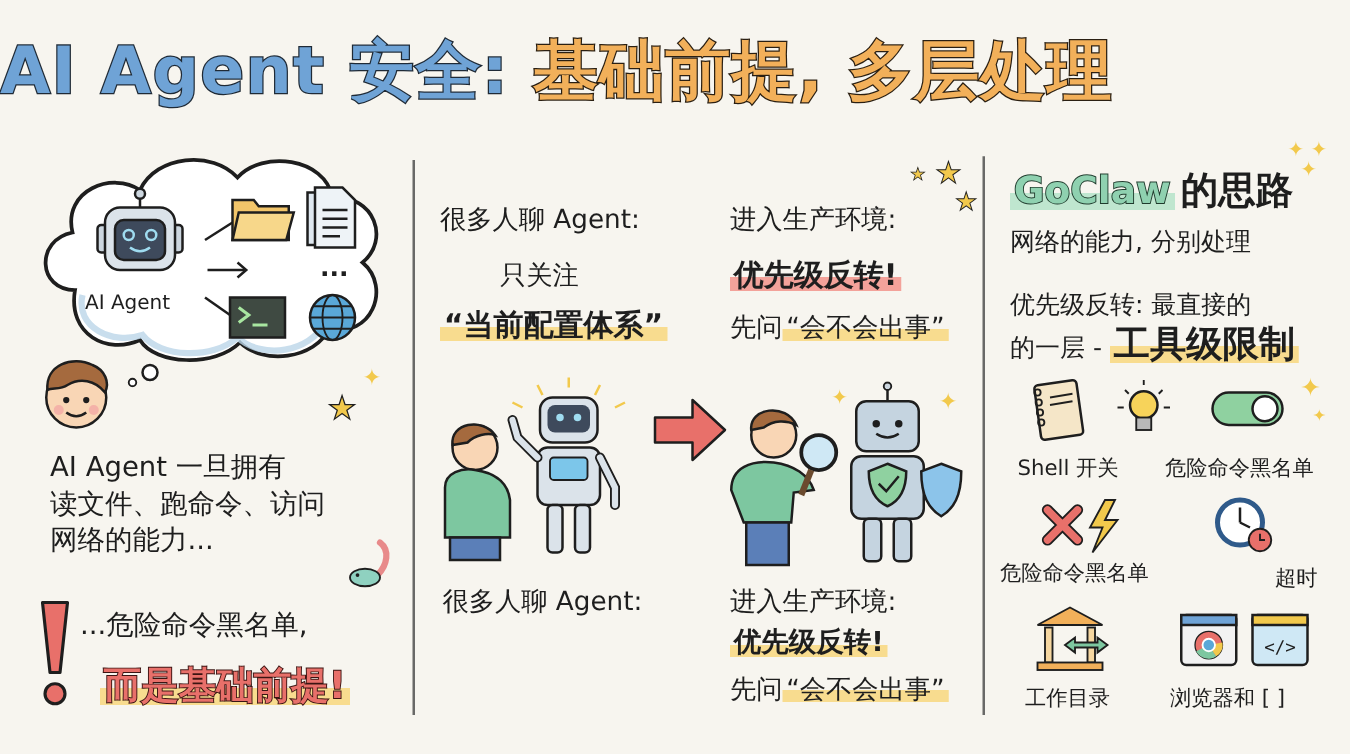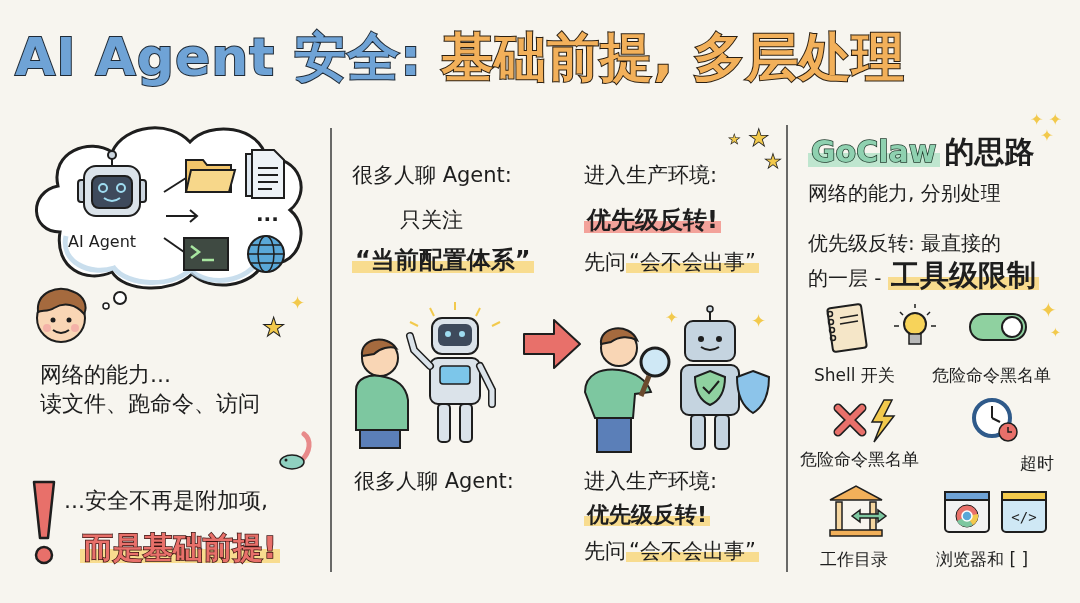--- a/index.html
+++ b/index.html
@@ -1,19 +1,19 @@
 <!DOCTYPE html>
 <html><head>
 <meta charset="utf-8">
 <style>
   * { box-sizing: border-box; margin: 0; padding: 0; }
   html, body { width: 1080px; height: 603px; overflow: hidden; }
   body { background: #f7f5ef; font-family: "DejaVu Sans", "Liberation Sans", sans-serif; color: #1e1e1e; position: relative; }
 
-  .title { position: absolute; top: 22px; left: 0; width: 920px; text-align: center; font-size: 52px; font-weight: bold; letter-spacing: 1px; line-height: 70px; }
+  .title { position: absolute; top: 22px; left: 0; width: 920px; text-align: left; font-size: 52px; font-weight: bold; letter-spacing: 1px; line-height: 70px; }
   .title .t-blue { color: #6fa3d6; -webkit-text-stroke: 2px #1f2a36; paint-order: stroke fill; }
   .title .t-orange { color: #f2b05a; -webkit-text-stroke: 2px #2a1f12; paint-order: stroke fill; }
 
   .divider { position: absolute; width: 2px; background: #3a3a3a; opacity: 0.75; }
 
   .abs { position: absolute; }
   .txt { font-size: 21px; line-height: 30px; color: #1e1e1e; white-space: nowrap; }
   .txt-b { font-weight: bold; }
   .hl-yellow { background: linear-gradient(transparent 55%, #f8dc8f 55%, #f8dc8f 95%, transparent 95%); padding: 0 3px; }
   .hl-red { background: linear-gradient(transparent 55%, #f3a29a 55%, #f3a29a 95%, transparent 95%); padding: 0 3px; }
@@ -118,38 +118,39 @@
     <circle cx="41" cy="38" r="2.5" fill="#1e1e1e"></circle>
     <path d="M25 48 Q33 54 41 48" fill="none" stroke="#1e1e1e" stroke-width="2"></path>
     <circle cx="19" cy="46" r="4" fill="#f2a3a3" opacity="0.7"></circle>
     <circle cx="47" cy="46" r="4" fill="#f2a3a3" opacity="0.7"></circle>
   </svg>
 </div>
 <div class="abs" style="left:290px; top:292px; color:#f2c94c; font-size:18px;">✦</div>
 <div class="abs" style="left:262px; top:312px; color:#f2c94c; font-size:26px; -webkit-text-stroke:1px #1e1e1e;">★</div>
 
 <div class="abs txt" style="left:40px; top:360px; font-size:22px; line-height:29px;">
+  <div>AI Agent 一旦拥有</div>
+  <div>读文件、跑命令、访问</div>
   <div>网络的能力...</div>
-  <div>读文件、跑命令、访问</div>
 </div>
 <div class="abs" style="left:276px; top:430px;">
   <svg width="40" height="44" viewBox="0 0 40 44">
     <path d="M28 4 C36 10 34 22 26 30" fill="none" stroke="#e88a8a" stroke-width="5" stroke-linecap="round"></path>
     <ellipse cx="16" cy="32" rx="12" ry="7" fill="#8fd1c0" stroke="#1e1e1e" stroke-width="1.5"></ellipse>
     <circle cx="10" cy="30" r="1.5" fill="#1e1e1e"></circle>
   </svg>
 </div>
 
 <div class="abs" style="left:28px; top:478px;">
   <svg width="32" height="90" viewBox="0 0 32 90">
     <path d="M6 4 L26 4 L20 60 L12 60 Z" fill="#e8706a" stroke="#1e1e1e" stroke-width="2.5" stroke-linejoin="round"></path>
     <circle cx="16" cy="77" r="8" fill="#e8706a" stroke="#1e1e1e" stroke-width="2.5"></circle>
   </svg>
 </div>
-<div class="abs txt" style="left:64px; top:486px; font-size:22px;">...安全不再是附加项,</div>
+<div class="abs txt" style="left:64px; top:486px; font-size:22px;">...危险命令黑名单,</div>
 <div class="abs" style="left:80px; top:528px;">
   <span class="big-red hl-yellow">而是基础前提!</span>
 </div>
 
 <div class="abs txt" style="left:352px; top:160px;">很多人聊 Agent:</div>
 <div class="abs txt" style="left:400px; top:205px;">只关注</div>
 <div class="abs txt txt-b" style="left:352px; top:245px; font-size:24px;">
   <span class="hl-yellow">“当前配置体系”</span>
 </div>
 

